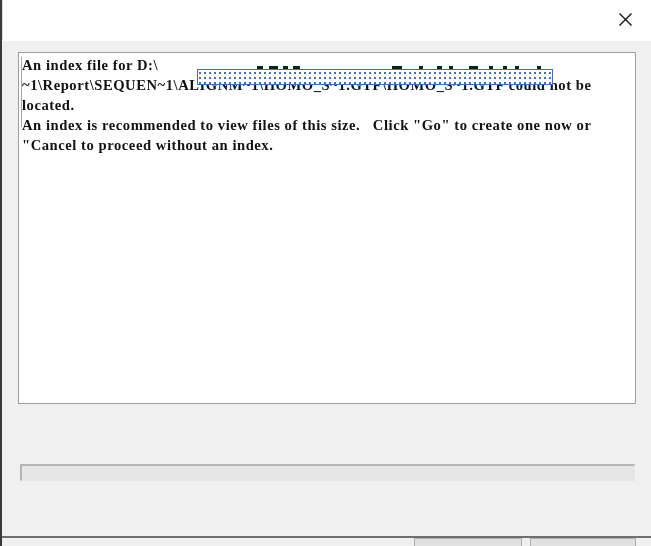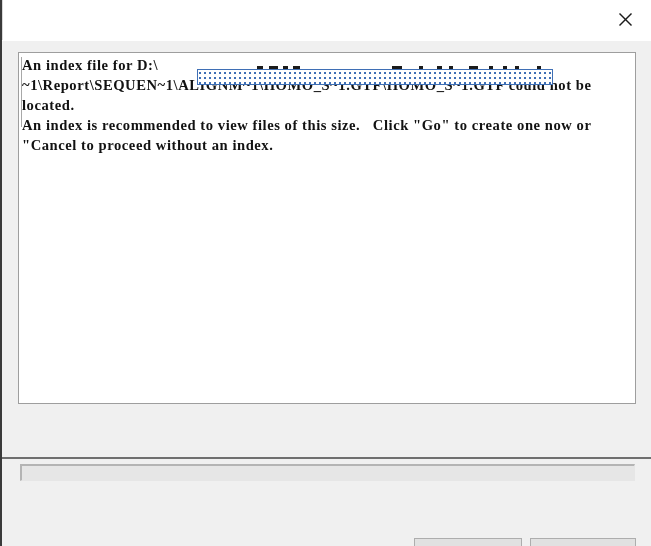--- a/index.html
+++ b/index.html
@@ -10,21 +10,21 @@
     width: 651px;
     height: 546px;
     background: #ffffff;
     font-family: "Liberation Serif", serif;
     overflow: hidden;
   }
 
   #dialog-window {
     position: relative;
     width: 651px;
-    height: 459px;
+    height: 538px;
     background: #f9a8d4;
     box-sizing: border-box;
   }
 
   
   #window-left-edge {
     position: absolute;
     left: 0;
     top: 0;
     width: 2px;

